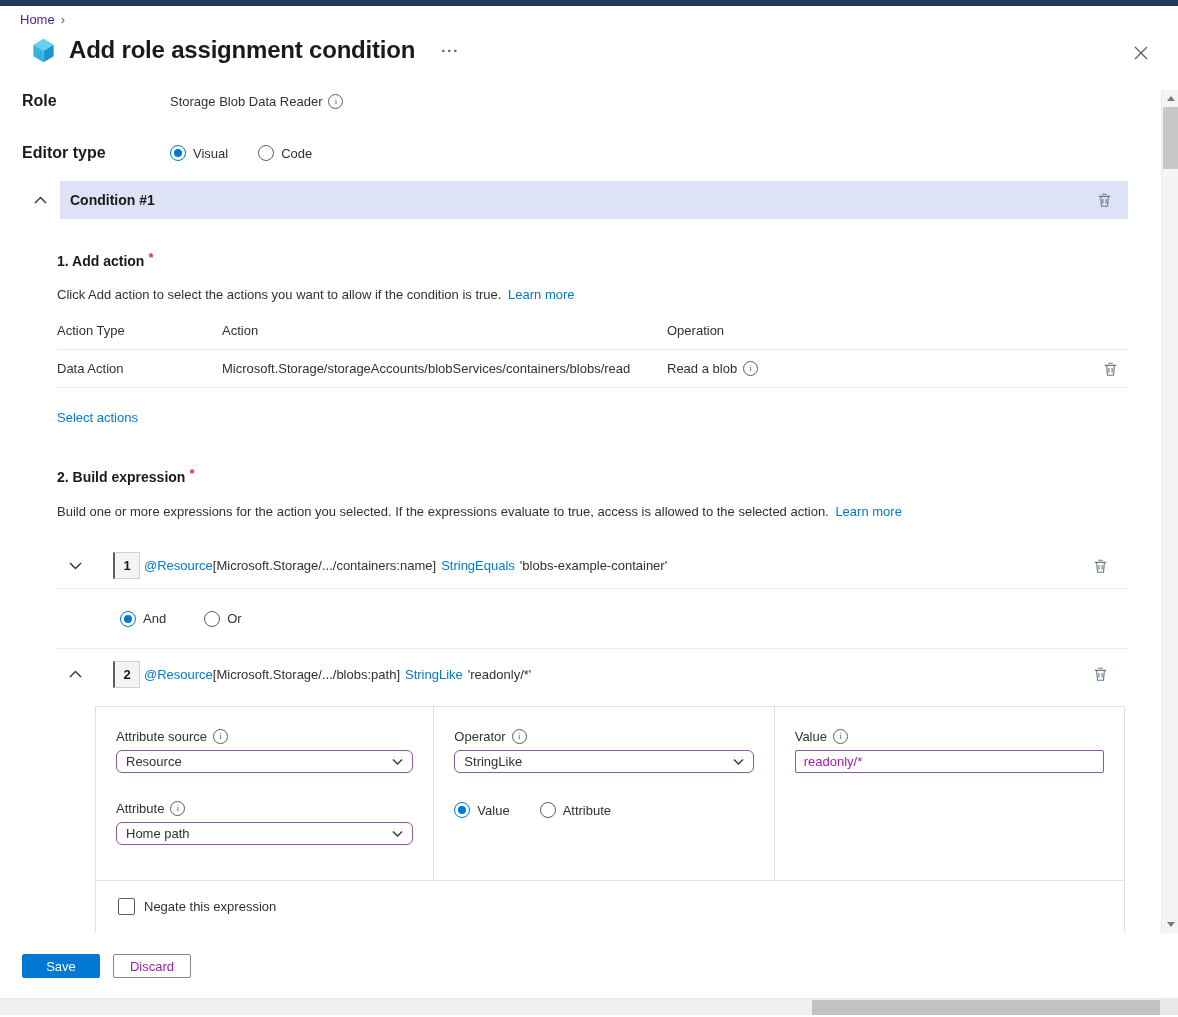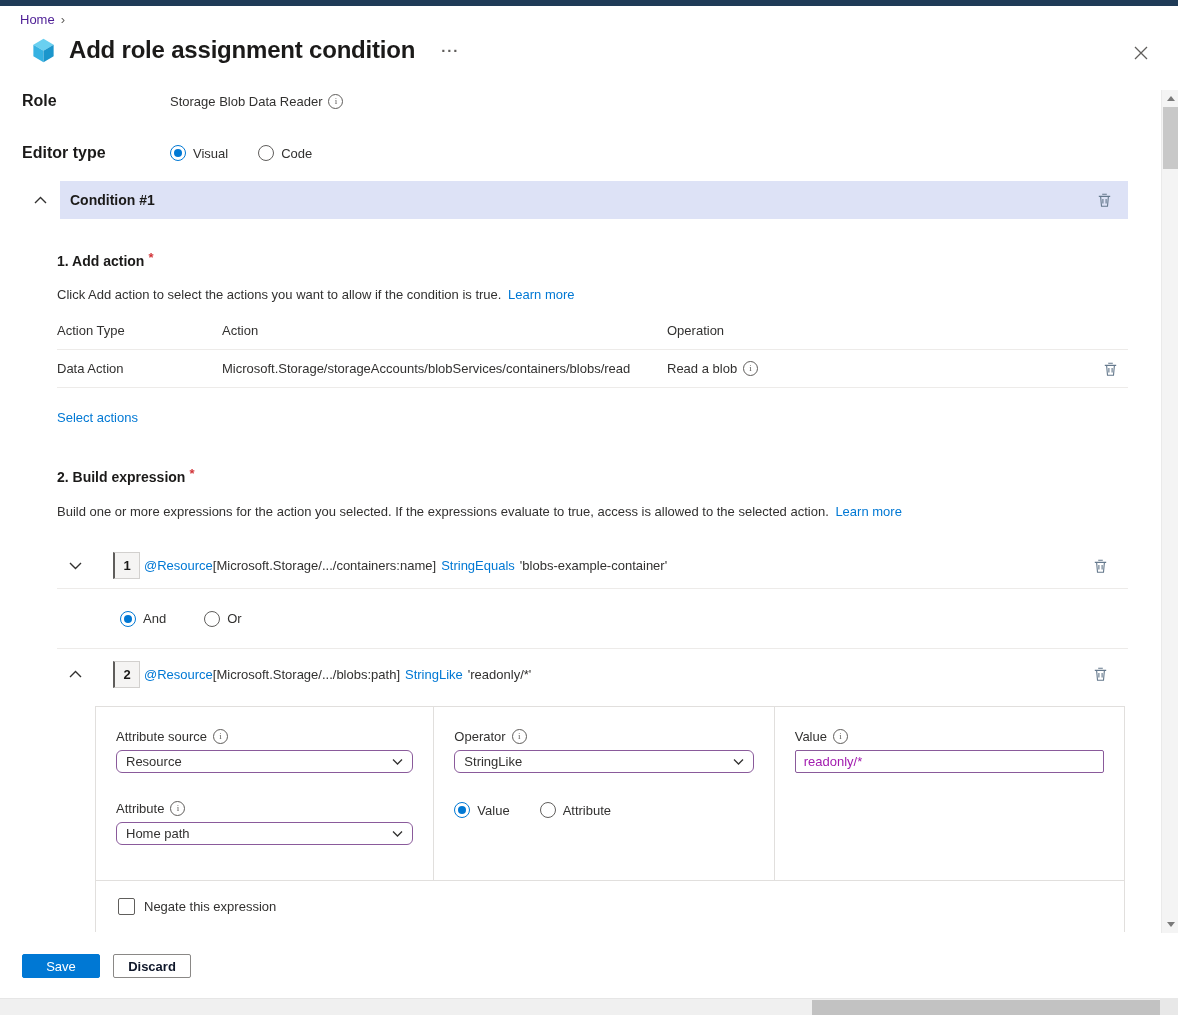--- a/index.html
+++ b/index.html
@@ -85,21 +85,21 @@
 
   .text-input{height:23px;border:1px solid #8a5a9b;border-radius:2px;font-size:13px;padding:0 8px;width:100%;box-sizing:border-box;color:#a21caf;font-family:inherit;background:#fff;}
 
   .negate-row{height:52px;border-top:1px solid #e1dfdd;display:flex;align-items:center;padding-left:22px;box-sizing:border-box;}
   .checkbox{width:17px;height:17px;border:1px solid #605e5c;border-radius:2px;background:#fff;display:inline-block;box-sizing:border-box;cursor:pointer;flex:none;}
   .negate-label{font-size:13px;margin-left:9px;}
 
   .footer{position:absolute;left:22px;top:954px;display:flex;gap:13px;justify-content:flex-end;}
   .btn{height:24px;min-width:78px;font-size:13px;border-radius:2px;cursor:pointer;font-family:inherit;padding:0 14px;}
   .btn.primary{background:#0078d4;border:1px solid #0078d4;color:#fff;}
-  .btn.secondary{background:#fff;border:1px solid #8a8886;color:#0f172a;font-weight:bold;}
+  .btn.secondary{background:#fff;border:1px solid #8a8886;color:#a21caf;}
 
   
   .vscroll{position:absolute;right:0;top:90px;width:17px;height:843px;background:#f4f4f4;border-left:1px solid #eaeaea;box-sizing:border-box;}
   .v-arrow{position:absolute;left:0;width:17px;height:17px;cursor:pointer;}
   .v-arrow.up{top:0;}
   .v-arrow.down{bottom:0;}
   .v-arrow.up::before{content:"";display:block;width:0;height:0;border-left:4px solid transparent;border-right:4px solid transparent;border-bottom:5px solid #7a7a7a;margin:6px auto 0;}
   .v-arrow.down::before{content:"";display:block;width:0;height:0;border-left:4px solid transparent;border-right:4px solid transparent;border-top:5px solid #7a7a7a;margin:6px auto 0;}
   .v-thumb{position:absolute;left:1px;top:17px;width:15px;height:62px;background:#c8c8c8;cursor:grab;}
 

